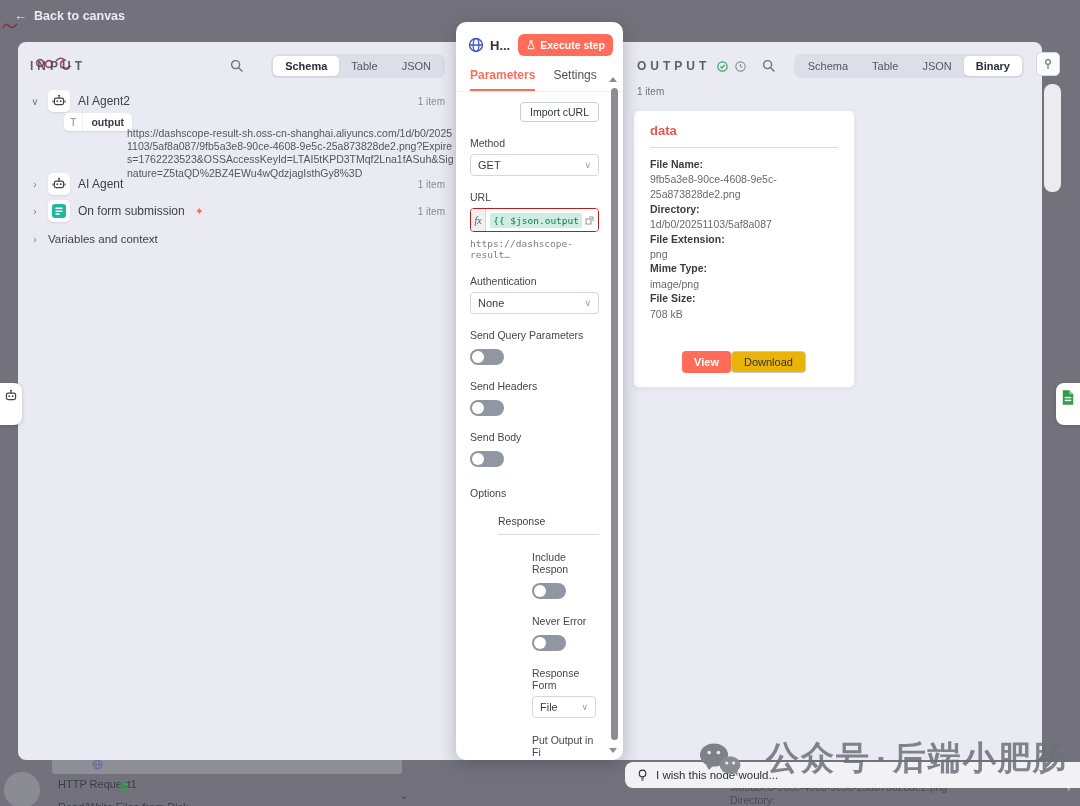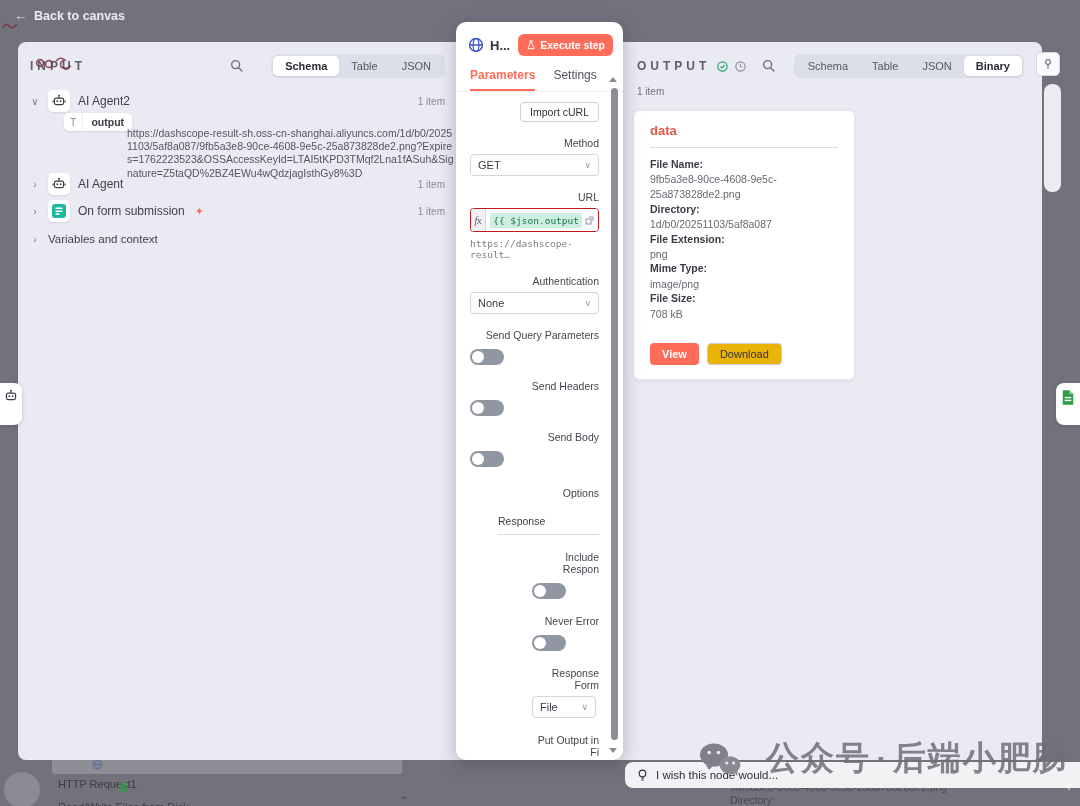--- a/index.html
+++ b/index.html
@@ -51,21 +51,21 @@
   .np-title { font-size:13px; font-weight:700; color:#32323c; flex:1; overflow:hidden; white-space:nowrap; }
   .exec-btn { display:inline-flex; align-items:center; gap:4px; background:#ff6d5a; color:#fff;
               font-size:10.5px; font-weight:700; padding:5px 8px; border-radius:6px; border:none; cursor:pointer; white-space:nowrap; }
   .np-tabs { display:flex; gap:18px; padding:12px 12px 0 14px; border-bottom:1px solid #eef0f4; }
   .np-tab { font-size:12px; padding-bottom:7px; cursor:pointer; border-bottom:2px solid transparent; color:#52525c; }
   .np-tab.active { color:#ff6d5a; font-weight:700; border-bottom-color:#ff6d5a; }
   .form { position:relative; padding:8px 24px 0 14px; }
   .curl-row { text-align:right; margin-top:2px; }
   .btn-outline { display:inline-block; background:#fff; border:1px solid #c9cdd4; border-radius:4px;
                  padding:3px 9px; font-size:10.5px; color:#32323c; cursor:pointer; }
-  .flabel { font-size:10.5px; color:#45454f; margin-top:15px; margin-bottom:5px;text-align:right; }
+  .flabel { font-size:10.5px; color:#45454f; margin-top:15px; margin-bottom:5px; }
   .select { display:flex; align-items:center; justify-content:space-between; border:1px solid #d3d6de;
             border-radius:4px; background:#fff; padding:4px 7px; font-size:11px; color:#3a3a44; cursor:pointer; }
   .select .v-chev { color:#9a9aa4; font-size:9px; }
   .expr { display:flex; align-items:stretch; border:1px solid #b91c1c; border-radius:4px; height:24px; overflow:hidden; }
   .expr .fx { width:20px; background:#f0f1f5; border-right:1px solid #d3d6de; display:flex; align-items:center;
               justify-content:center; font-style:italic; font-family:"Liberation Serif", serif; font-size:10px; color:#55555f; }
   .expr .body { flex:1; display:flex; align-items:center; padding:0 4px; gap:3px; background:#fff; }
   .expr .token { background:#cdeee0; color:#17754f; font-family:"DejaVu Sans Mono", monospace;
                  font-size:9.5px; padding:2px 3px; border-radius:2px; white-space:nowrap; }
   .hint { margin-top:6px; font-family:"DejaVu Sans Mono", monospace; font-size:9.5px; color:#7c7c86; }
@@ -84,21 +84,21 @@
   
   .outputpanel { position:absolute; left:607px; top:0; width:417px; height:718px; }
   .out-head { position:absolute; left:12px; top:10px; right:18px; height:28px; display:flex; align-items:center; gap:7px; }
   .items-count { position:absolute; left:619px; top:44px; font-size:10px; color:#72727c; }
   .bincard { position:absolute; left:8px; top:68px; width:222px; background:#fff; border:1px solid #e4e7ee;
              border-radius:6px; box-shadow:0 1px 4px rgba(20,20,40,.06); padding:12px 16px 14px 16px; }
   .bin-key { font-size:13px; font-weight:700; color:#e4574e; }
   .bin-div { border-bottom:1px solid #d9dce3; margin:9px 0 9px 0; }
   .bin-label { font-size:10.5px; font-weight:700; color:#3b3b45; line-height:1.45; }
   .bin-value { font-size:10.5px; color:#686872; line-height:1.4; overflow-wrap:break-word; }
-  .bin-btns { display:flex; gap:8px; margin-top:22px; }
+  .bin-btns { display:flex; justify-content:center; margin-top:30px; }
   .btn-solid { background:#ff6d5a; color:#fff; border:none; border-radius:4px; padding:4px 12px; font-size:11px; font-weight:600; cursor:pointer; }
   .btn-dl { background:#eab308; color:#32323c; border:1px solid #c7cbd3; border-radius:4px; padding:4px 12px; font-size:11px; cursor:pointer; }
 
   
   .pinbox { position:absolute; left:1036px; top:52px; width:24px; height:24px; background:#fafbfd;
             border:1px solid #d5d8e0; border-radius:5px; z-index:6; display:flex; align-items:center; justify-content:center; cursor:pointer; }
   .edge-strip { position:absolute; left:1044px; top:84px; width:17px; height:108px; background:rgba(250,250,253,.9);
                 border-radius:8px; z-index:2; }
 
   

